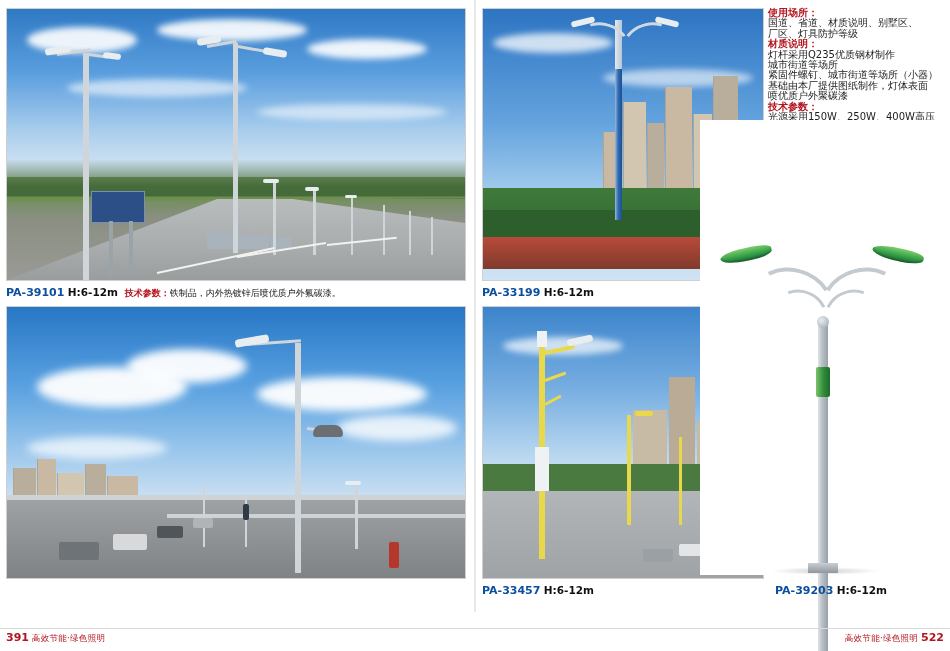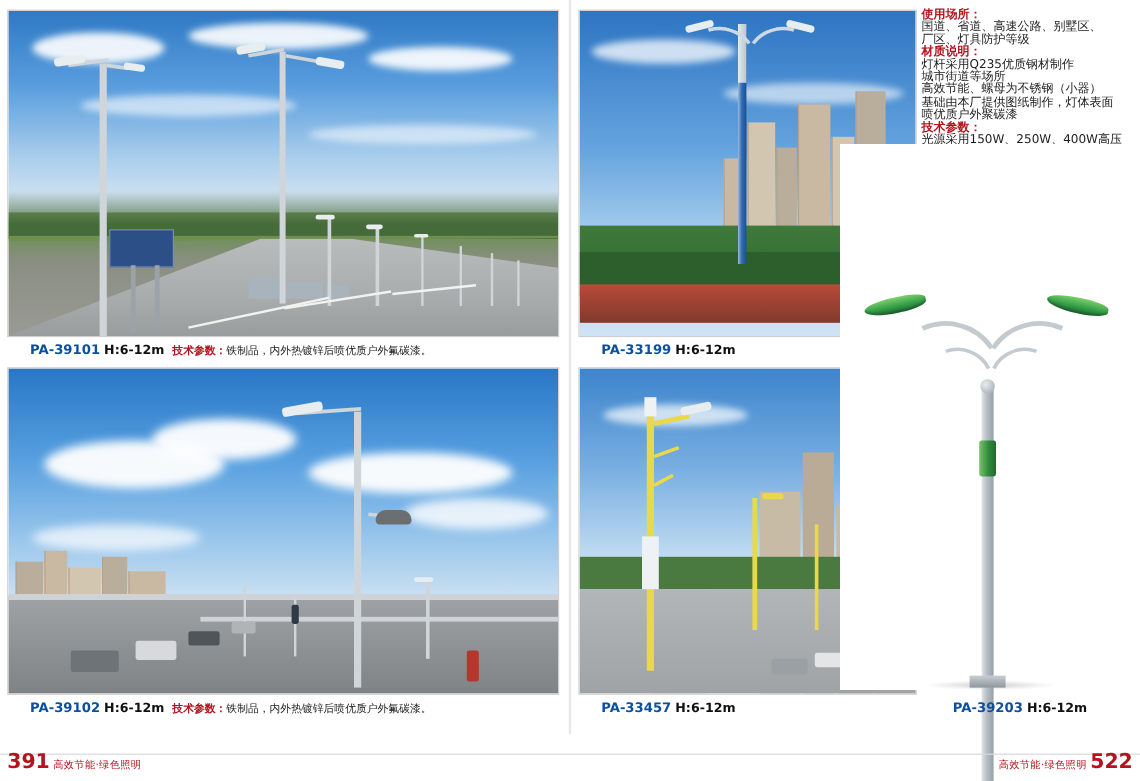--- a/index.html
+++ b/index.html
@@ -35,21 +35,20 @@
     border: 1px solid #cfcfcf;
     box-sizing: border-box;
   }
 
   
   .caption {
     position: absolute;
     font-size: 10.5px;
     white-space: nowrap;
     line-height: 12px;
-    margin-left: 19px;
   }
   .cap-code {
     color: #0b4f9e;
     font-weight: bold;
     font-size: 11px;
   }
   .cap-h {
     color: #111;
     font-weight: bold;
     font-size: 10.5px;
@@ -85,21 +84,21 @@
     position: absolute;
     bottom: 6px;
     font-size: 9px;
     color: #444;
   }
   .footer-left { left: 6px; }
   .footer-right { right: 6px; }
   .pgnum {
     color: #b3141e;
     font-weight: bold;
-    font-size: 17px;
+    font-size: 11px;
   }
   .footer-txt {
     color: #b3141e;
     font-size: 8.5px;
     letter-spacing: .3px;
   }
   .footer-rule {
     position: absolute;
     left: 0; right: 0;
     bottom: 22px;
@@ -402,25 +401,20 @@
 
     <div class="car" style="left:106px; bottom:28px; width:34px; height:16px; background:#d8d9db;"></div>
     <div class="car" style="left:150px; bottom:40px; width:26px; height:12px; background:#4f5559;"></div>
     <div class="car" style="left:186px; bottom:50px; width:20px; height:10px; background:#b0b4b7;"></div>
     <div class="car" style="left:52px; bottom:18px; width:40px; height:18px; background:#6d7377;"></div>
 
     <div class="p3-person" style="left:382px; bottom:10px; width:10px; height:26px;"></div>
     <div class="p3-person" style="left:236px; bottom:58px; width:6px; height:16px; background:#2e3a45;"></div>
   </div>
 
-  <div class="caption" style="left:6px; top:584px;">
-    <span class="cap-code">PA-39102</span>
-    <span class="cap-h">H:6-12m</span>
-    &nbsp;<span class="cap-tech-label">技术参数：</span><span class="cap-tech-text">铁制品，内外热镀锌后喷优质户外氟碳漆。</span>
-  </div>
 
   <div class="photo" id="photo4">
     <div class="p4-sky"></div>
     <div class="p1-cloud" style="left:20px; top:30px; width:120px; height:18px; opacity:.7;"></div>
 
     <div class="p4-bld" style="left:150px; width:34px; height:62%;"></div>
     <div class="p4-bld" style="left:186px; width:26px; height:74%; background:#b9ab95;"></div>
     <div class="p4-bld" style="left:214px; width:30px; height:58%;"></div>
     <div class="p4-bld" style="left:246px; width:36px; height:68%; background:#cbbfa9;"></div>
     <div class="p4-bld" style="left:60px; width:46px; height:40%; background:#d8cfbd;"></div>
@@ -446,26 +440,26 @@
     <div class="car" style="left:160px; bottom:16px; width:30px; height:13px; background:#9aa0a4;"></div>
   </div>
 
   <div class="caption" style="left:482px; top:584px;">
     <span class="cap-code">PA-33457</span>
     <span class="cap-h">H:6-12m</span>
   </div>
 
   <div class="specs">
     <span class="ln hd">使用场所：</span>
-    <span class="ln">国道、省道、高速公路、别墅区、</span>
+    <span class="ln">国道、省道、材质说明、别墅区、</span>
     <span class="ln">厂区、灯具防护等级</span>
     <span class="ln hd">材质说明：</span>
     <span class="ln">灯杆采用Q235优质钢材制作</span>
     <span class="ln">城市街道等场所</span>
-    <span class="ln">高效节能、螺母为不锈钢（小器）</span>
+    <span class="ln">紧固件螺钉、城市街道等场所（小器）</span>
     <span class="ln">基础由本厂提供图纸制作，灯体表面</span>
     <span class="ln">喷优质户外聚碳漆</span>
     <span class="ln hd">技术参数：</span>
     <span class="ln">光源采用150W、250W、400W高压</span>
     <span class="ln">钠灯或LED光源</span>
     <span class="ln">灯具防护等级：IP55</span>
     <span class="ln">基础由本厂提供图纸制作</span>
   </div>
 
   <div id="render">

